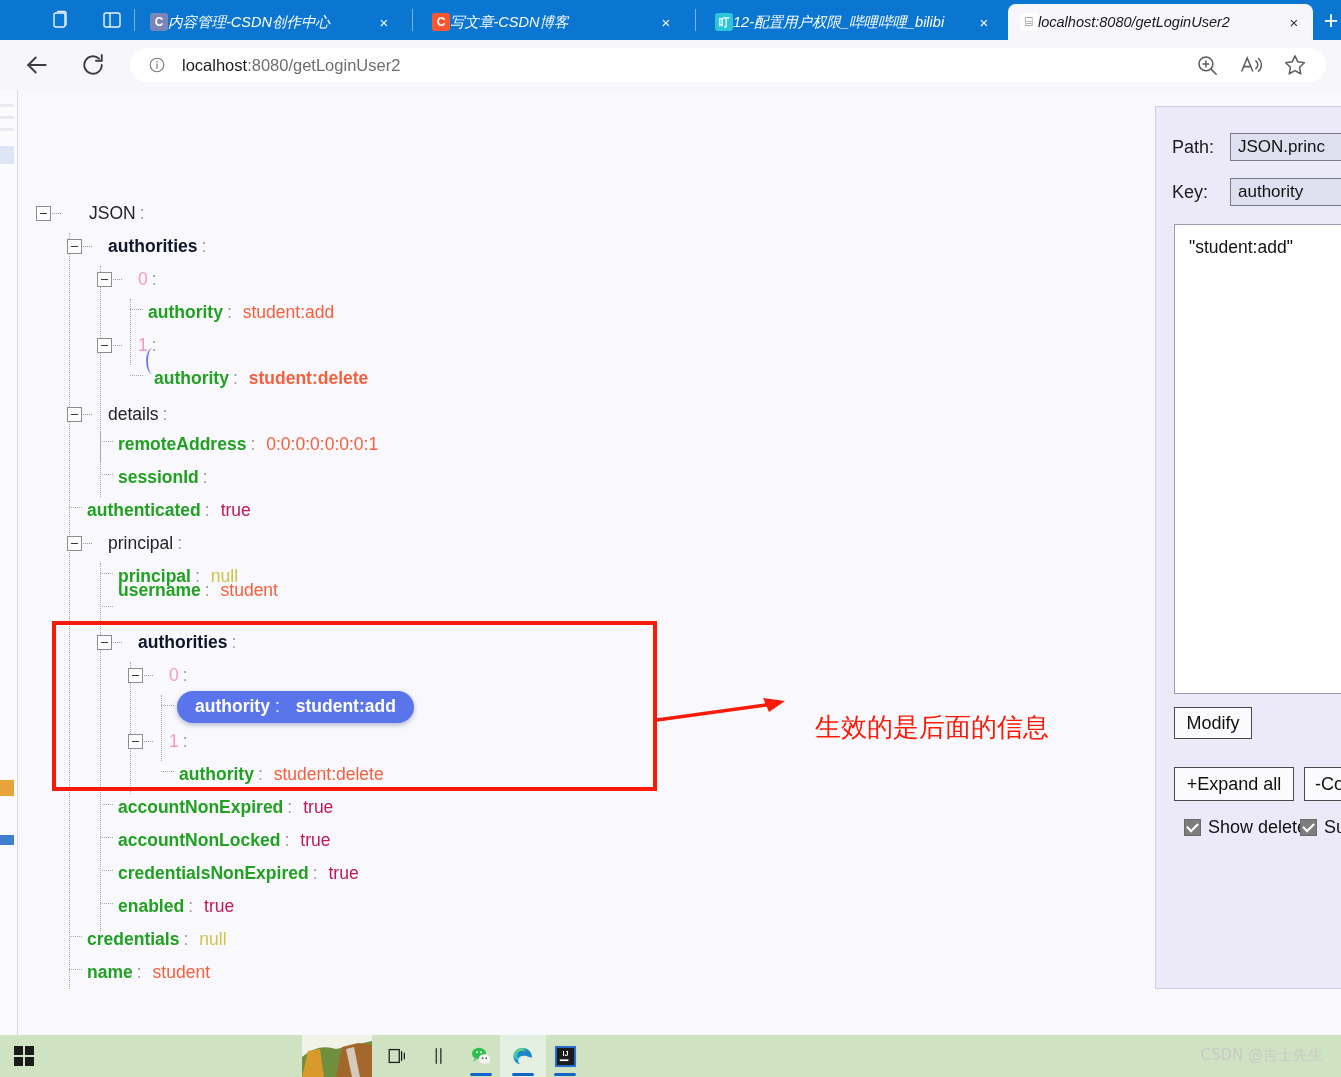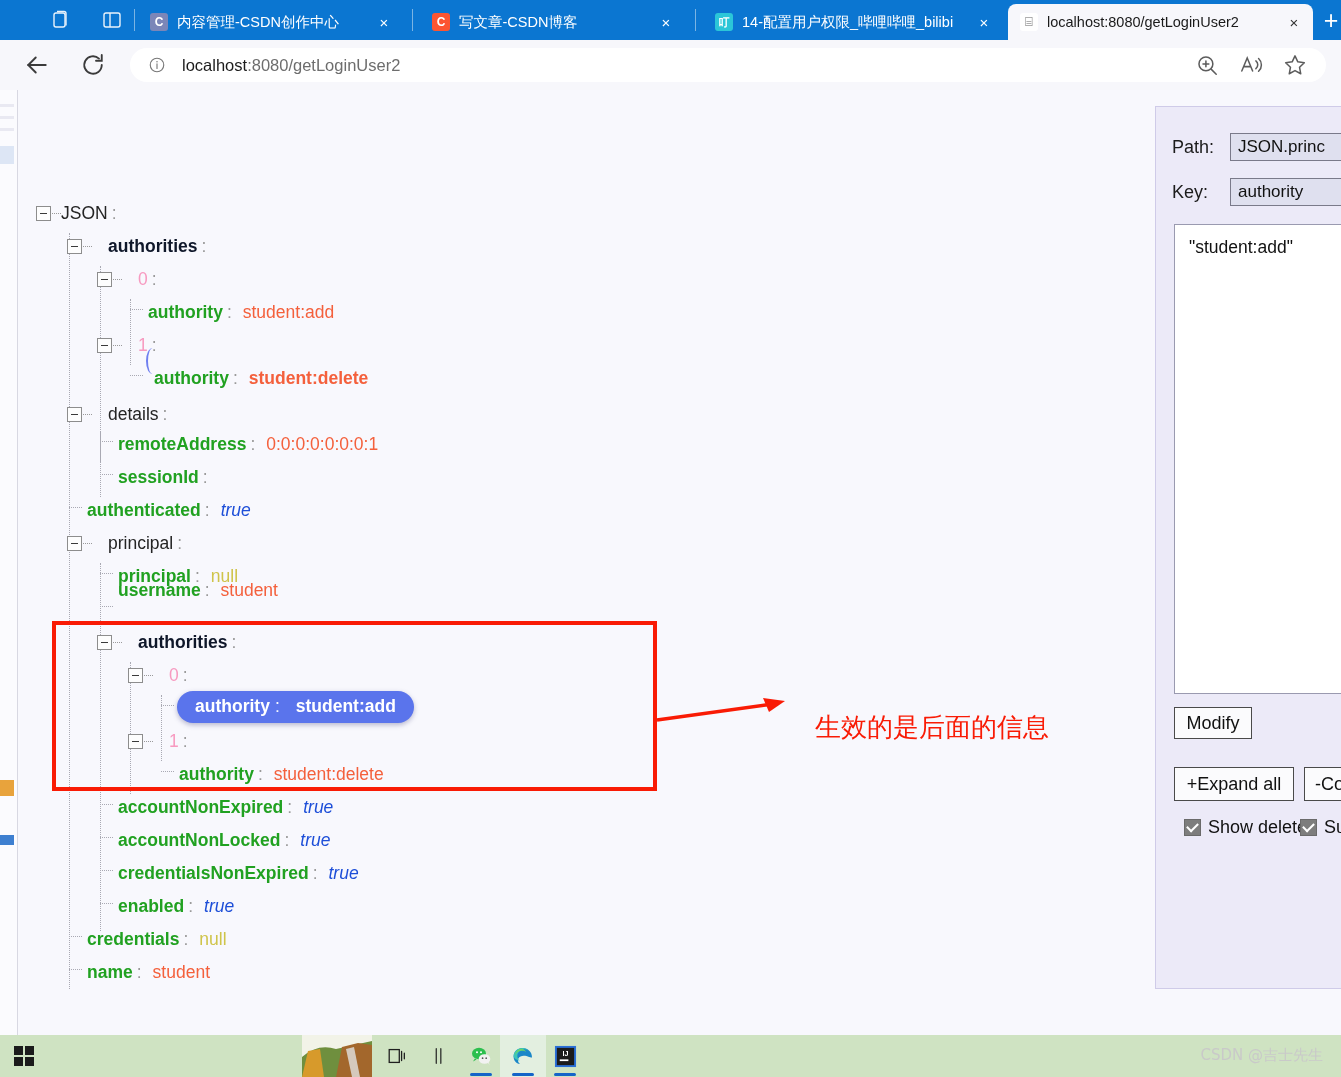--- a/index.html
+++ b/index.html
@@ -16,22 +16,22 @@
   .chrome-icon svg{width:24px;height:24px;display:block;}
   #ic-collections{left:48px;}
   #ic-tabactions{left:100px;}
   .vdiv{position:absolute;top:9px;width:1px;height:22px;background:#7bb4e3;}
 
   .tab{position:absolute;top:4px;height:36px;border-radius:8px 8px 0 0;display:flex;align-items:center;}
   .tab.inactive{background:transparent;}
   .tab.active{background:#f7f7fb;}
   .tab .favicon{width:18px;height:18px;margin-left:12px;flex:0 0 auto;border-radius:3px;
     display:flex;align-items:center;justify-content:center;font-size:12px;font-weight:bold;color:#fff;}
-  .tab .tlabel{margin-left:9px;font-size:14.5px;white-space:nowrap;overflow:hidden;
-    text-overflow:clip;flex:1 1 auto;}
+  .tab .tlabel{font-size:14.5px;white-space:nowrap;overflow:hidden;
+    text-overflow:clip;flex:1 1 auto;font-style:italic;}
   .tab.inactive .tlabel{color:#ffffff;}
   .tab.active .tlabel{color:#1a1a1a;}
   .tab .tclose{width:26px;height:26px;flex:0 0 auto;margin-right:6px;margin-left:4px;
     display:flex;align-items:center;justify-content:center;font-size:15px;line-height:1;}
   .tab.inactive .tclose{color:#ffffff;}
   .tab.active .tclose{color:#333;}
   #newtab{position:absolute;left:1318px;top:8px;width:26px;height:26px;color:#fff;
     font-size:25px;line-height:24px;text-align:center;font-weight:300;}
 
   
@@ -67,21 +67,21 @@
   .elbow{position:absolute;width:13px;height:1px;border-top:1.5px dotted #a9a9b3;}
   .vline{position:absolute;width:1px;border-left:1.5px dotted #a9a9b3;}
   .k{font-weight:bold;}
   .k-plain{font-weight:normal;color:#242424;}
   .k-green{color:#21a121;}
   .k-pink{color:#0f172a;}
   .idx{color:#f79ac0;font-weight:normal;}
   .colon{color:#9a9a9a;margin:0 3px 0 4px;}
   .v{margin-left:8px;}
   .v-orange{color:#f4603c;}
-  .v-blue{color:#1d4ed8;font-style:italic;}
+  .v-blue{color:#be185d;}
   .v-olive{color:#cfc44a;}
   .bold{font-weight:bold;}
   .caret{position:absolute;width:9px;height:26px;border-left:2px solid #6f7ff0;
     border-radius:60% 0 0 60%/50% 0 0 50%;}
 
   
   .pill{background:#5a74ec;color:#fff;border-radius:18px;padding:5px 18px 6px 18px;
     font-size:17.5px;box-shadow:0 2px 5px rgba(60,60,120,.35);display:inline-flex;align-items:center;}
   .pill .pk{font-weight:bold;}
   .pill .pc{margin:0 4px 0 5px;opacity:.95;}
@@ -157,21 +157,21 @@
 
     <div class="tab inactive" style="left:420px;width:265px">
       <span class="favicon" style="background:#fc5531">C</span>
       <span class="tlabel">写文章-CSDN博客</span>
       <span class="tclose">×</span>
     </div>
     <div class="vdiv" style="left:695px"></div>
 
     <div class="tab inactive" style="left:703px;width:300px">
       <span class="favicon" style="background:#2bc6d8;font-size:11px">叮</span>
-      <span class="tlabel">14-配置用户权限_哔哩哔哩_bilibi</span>
+      <span class="tlabel">12-配置用户权限_哔哩哔哩_bilibi</span>
       <span class="tclose">×</span>
     </div>
 
     <div class="tab active" style="left:1008px;width:305px">
       <span class="favicon" style="background:#fff;color:#666;font-size:13px;font-weight:normal">⌸</span>
       <span class="tlabel">localhost:8080/getLoginUser2</span>
       <span class="tclose">×</span>
     </div>
 
     <div id="newtab">+</div>
@@ -242,21 +242,21 @@
       <div class="vline" style="left:82px;top:341px;height:66px"></div>
       <div class="vline" style="left:82px;top:473px;height:368px"></div>
       <div class="vline" style="left:112px;top:572px;height:132px"></div>
       <div class="vline" style="left:143px;top:605px;height:66px"></div>
 
       <div class="row" style="left:18px;top:107px">
         <span class="toggle">
             <i></i>
           </span>
         <span class="tdots"></span>
-        <span class="k k-plain" style="margin-left:0">JSON</span>
+        <span class="k k-plain" style="margin-left:28px">JSON</span>
         <span class="colon">:</span>
       </div>
 
       <div class="row" style="left:49px;top:140px">
         <span class="toggle">
             <i></i>
           </span>
         <span class="tdots"></span>
         <span class="k k-pink" style="margin-left:16px">authorities</span>
         <span class="colon">:</span>

